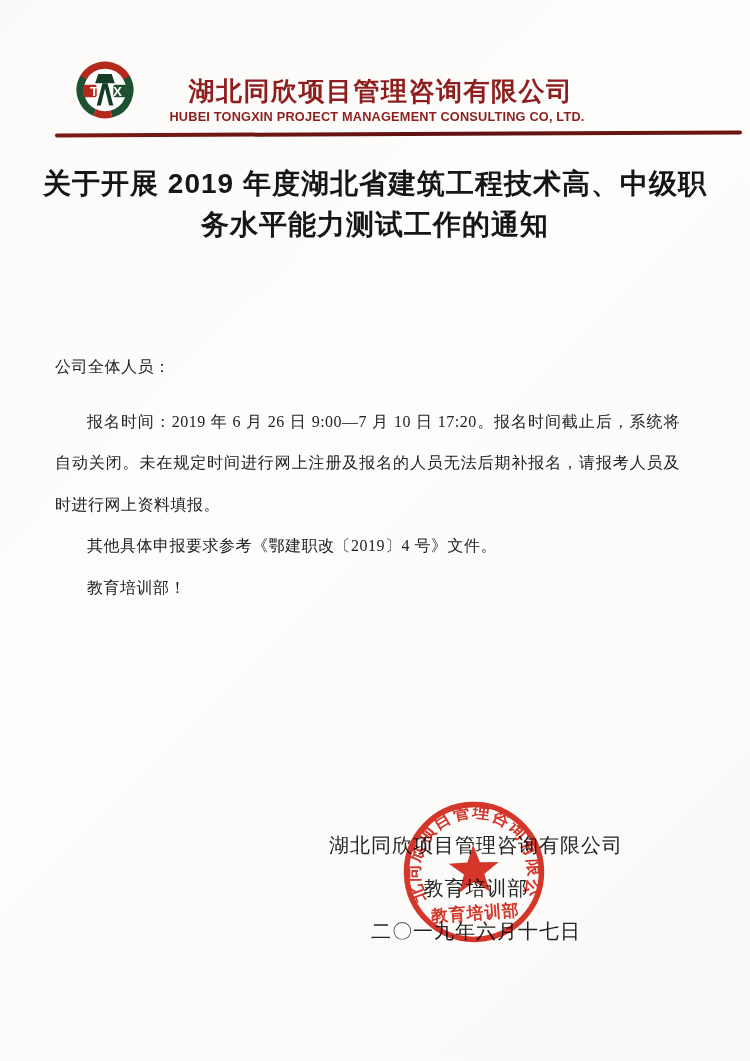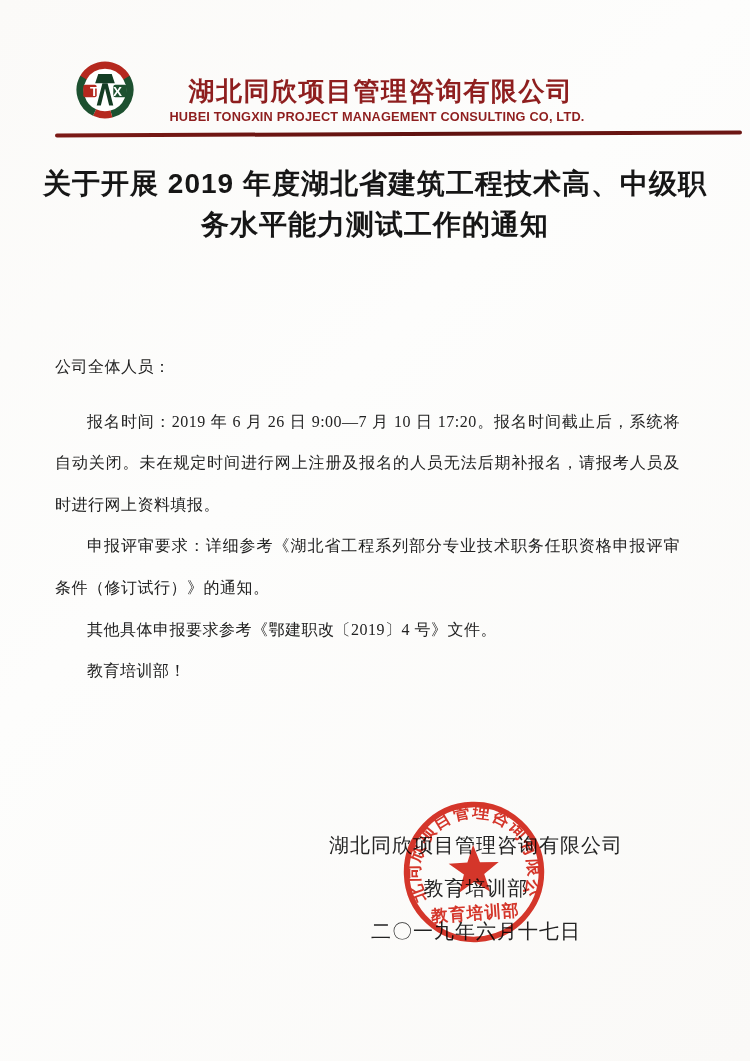--- a/index.html
+++ b/index.html
@@ -91,21 +91,20 @@
   <div class="head-rule"></div>
 
   <div class="doc-title">
     <div>关于开展 2019 年度湖北省建筑工程技术高、中级职</div>
     <div>务水平能力测试工作的通知</div>
   </div>
 
   <div class="body-text">
     <p class="salutation">公司全体人员：</p>
     <p>报名时间：2019 年 6 月 26 日 9:00—7 月 10 日 17:20。报名时间截止后，系统将自动关闭。未在规定时间进行网上注册及报名的人员无法后期补报名，请报考人员及时进行网上资料填报。</p>
-    <p>申报评审要求：详细参考《湖北省工程系列部分专业技术职务任职资格申报评审条件（修订试行）》的通知。</p>
     <p>其他具体申报要求参考《鄂建职改〔2019〕4 号》文件。</p>
     <p>教育培训部！</p>
   </div>
 
   <div class="signature">
     <div>湖北同欣项目管理咨询有限公司</div>
     <div>教育培训部</div>
     <div>二〇一九年六月十七日</div>
   </div>
 

